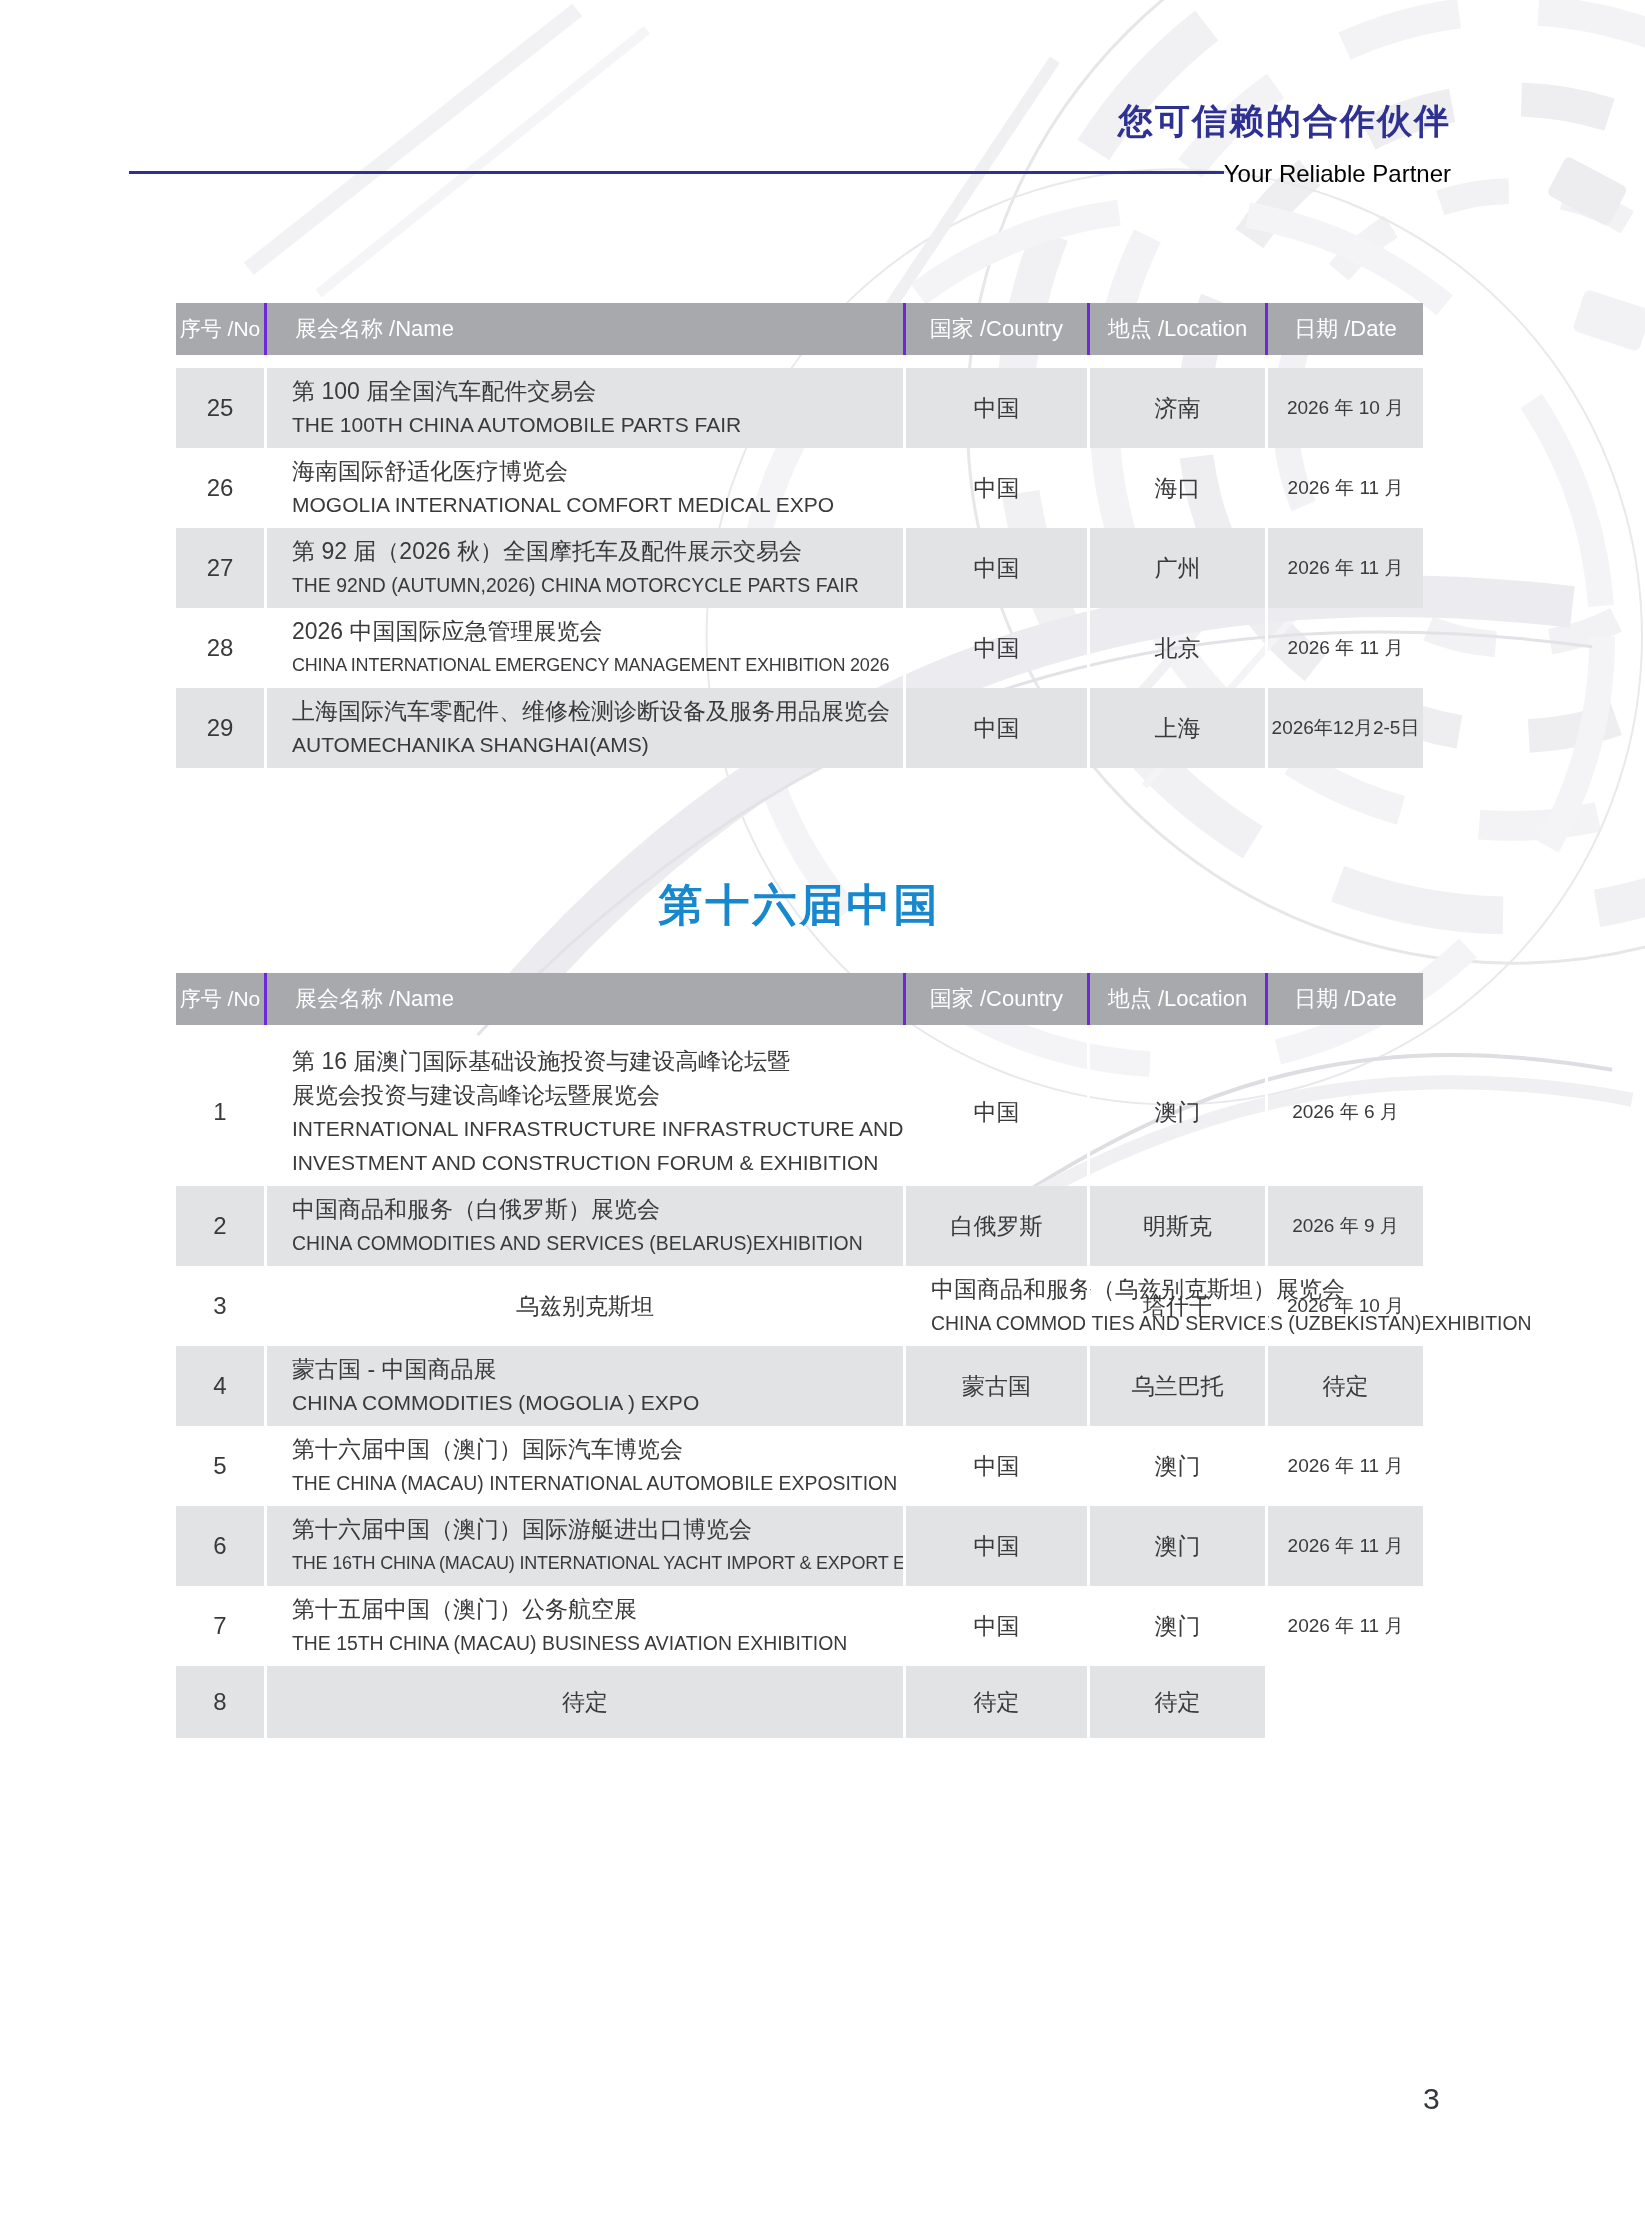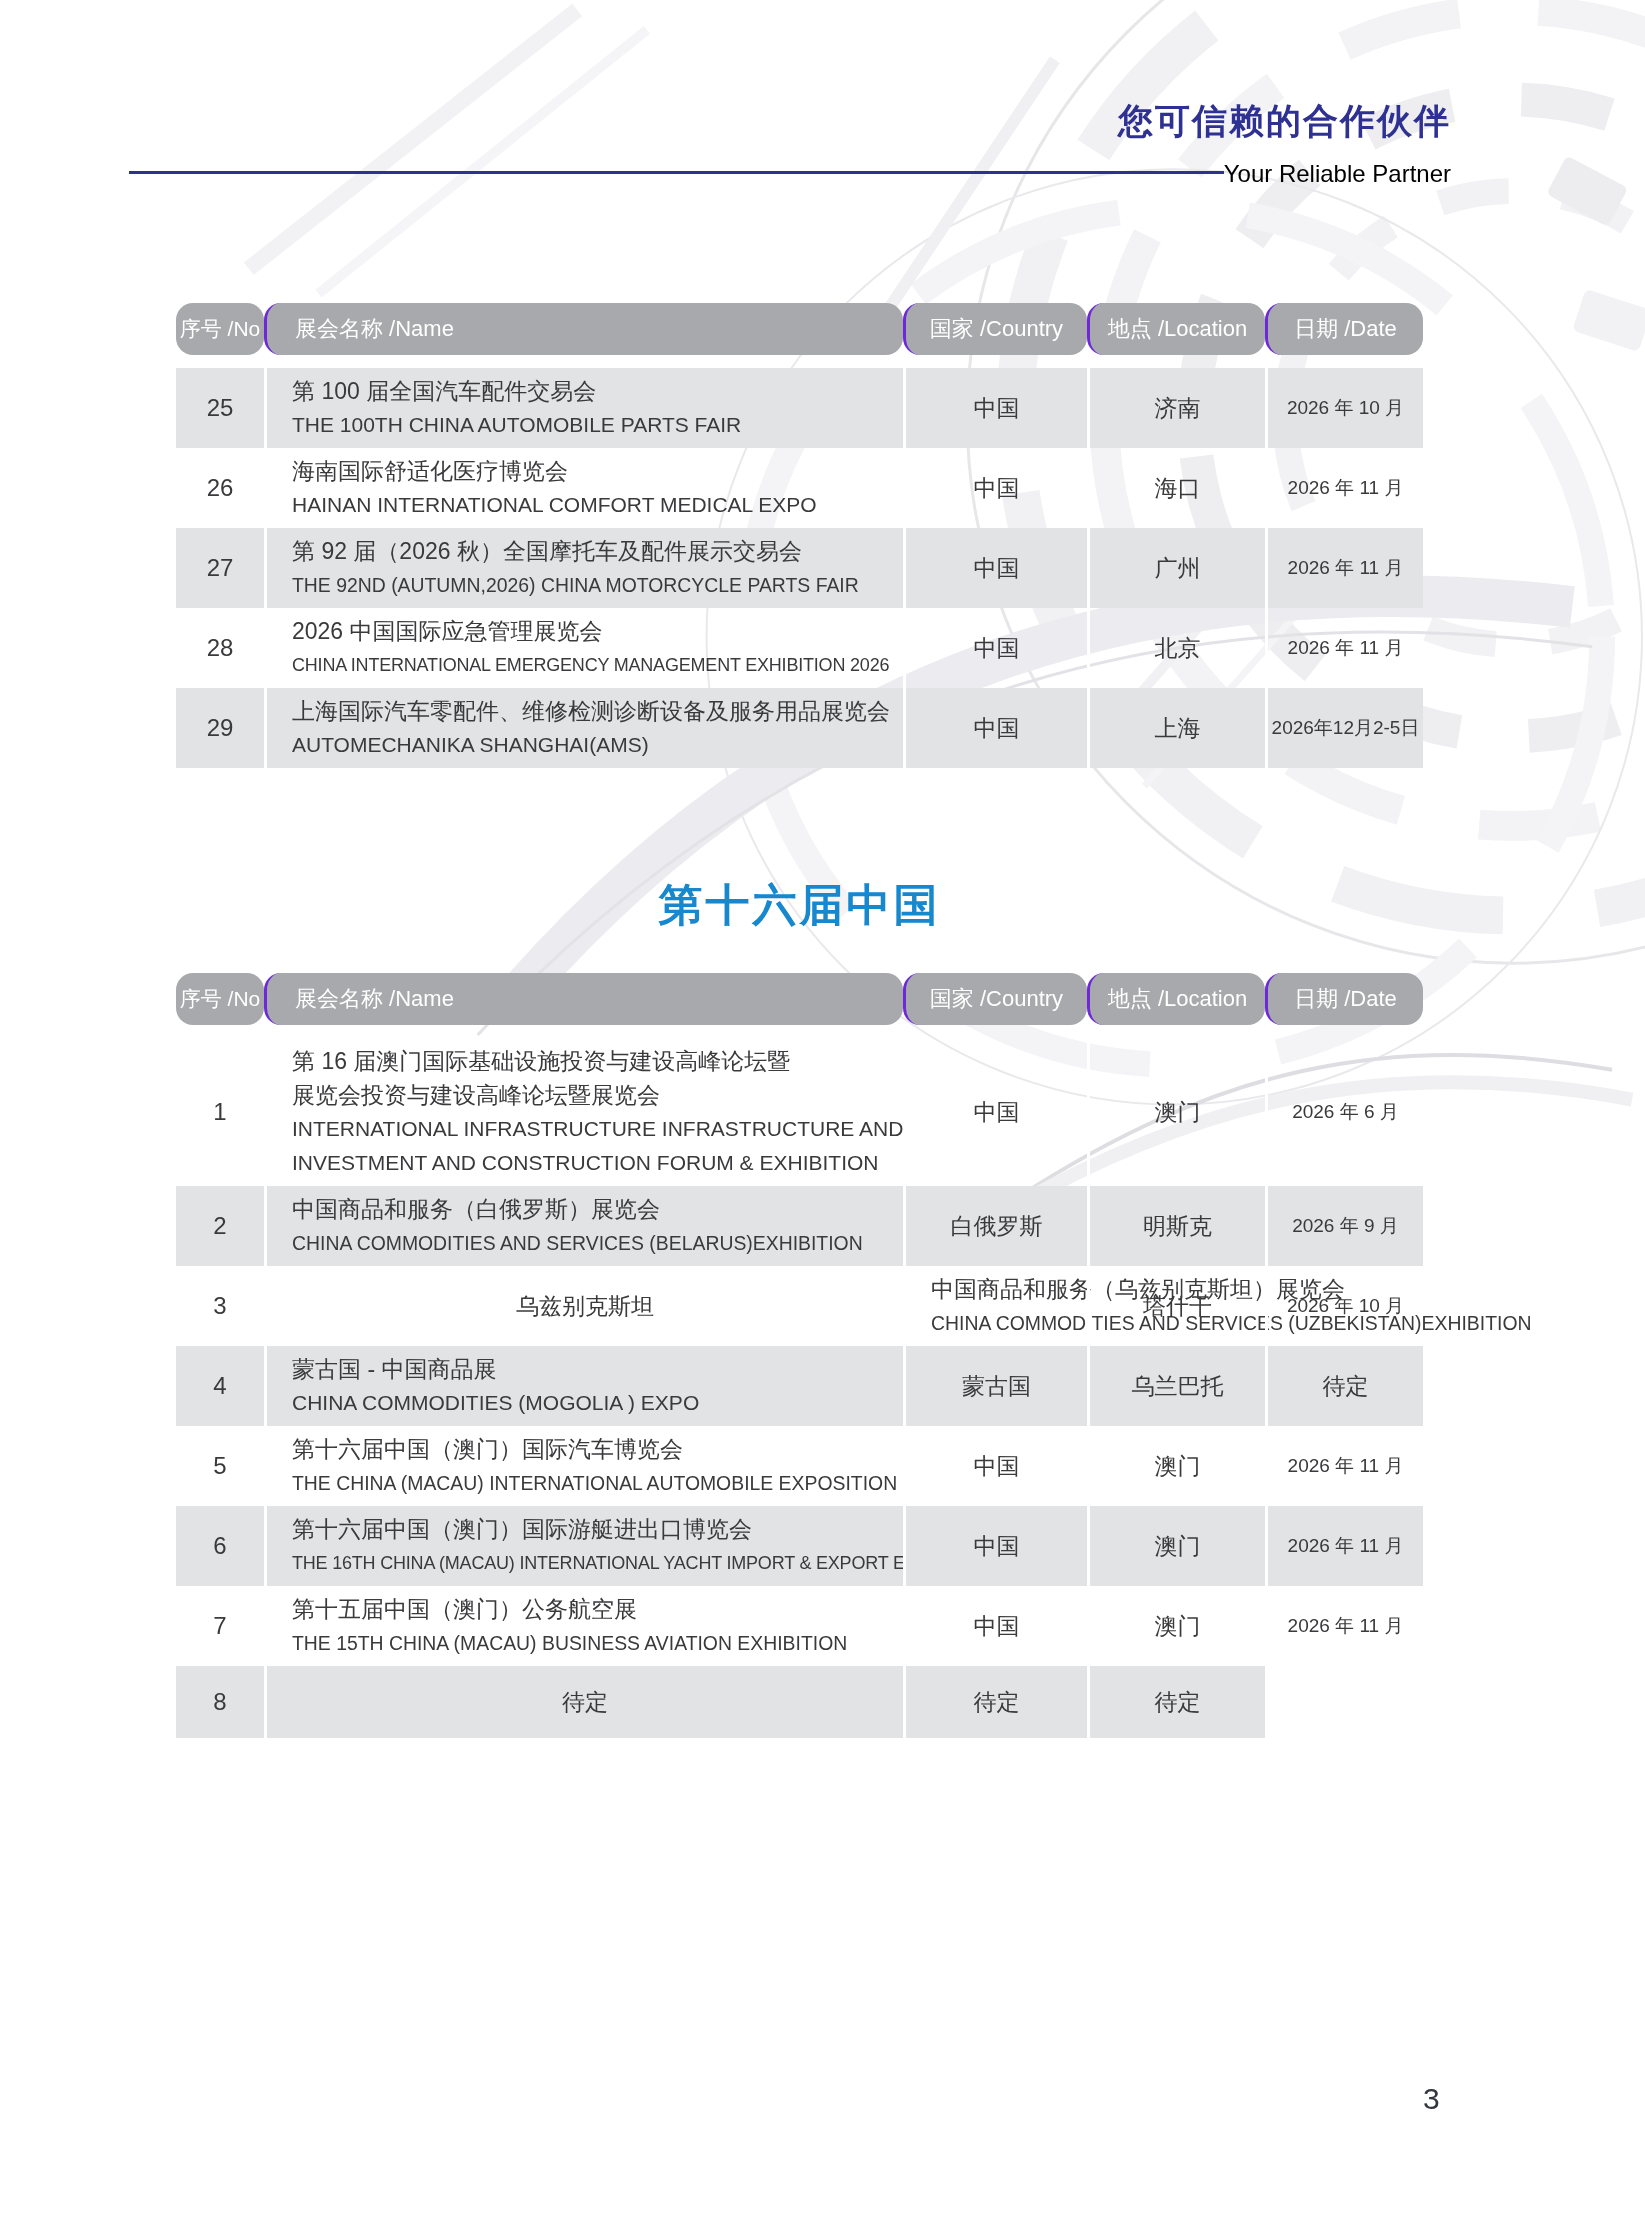--- a/index.html
+++ b/index.html
@@ -36,21 +36,20 @@
 
   .thead, .trow {
     display:grid;
     grid-template-columns:88px 639px 184px 178px 158px;
   }
   .thead .cell {
     background:#a7a9ac; color:#ffffff;
     height:52px; font-size:22px;
     display:flex; align-items:center; justify-content:center;
     box-sizing:border-box;
-    border-radius:17px;
   }
   .thead .cell + .cell { border-left:3px solid #6d28d9; }
   .thead .c-no { font-size:21px; }
   .thead .c-name { justify-content:flex-start; padding-left:28px; }
 
   .tbody { margin-top:13px; }
   .trow .cell {
     min-height:72px;
     display:flex; align-items:center; justify-content:center;
     font-size:23px; color:#3a3a3c;
@@ -133,21 +132,21 @@
             </div>
     <div class="cell c-country">中国</div>
     <div class="cell c-location">济南</div>
     <div class="cell c-date small">2026 年 10 月</div>
   </div>
 
   <div class="trow">
     <div class="cell c-no">26</div>
     <div class="cell c-name">
               <div class="cn">海南国际舒适化医疗博览会</div>
-              <div class="en">HAINAN INTERNATIONAL COMFORT MEDICAL EXPO</div>
+              <div class="en">MOGOLIA INTERNATIONAL COMFORT MEDICAL EXPO</div>
             </div>
     <div class="cell c-country">中国</div>
     <div class="cell c-location">海口</div>
     <div class="cell c-date small">2026 年 11 月</div>
   </div>
 
   <div class="trow shaded">
     <div class="cell c-no">27</div>
     <div class="cell c-name">
               <div class="cn">第 92 届（2026 秋）全国摩托车及配件展示交易会</div>

